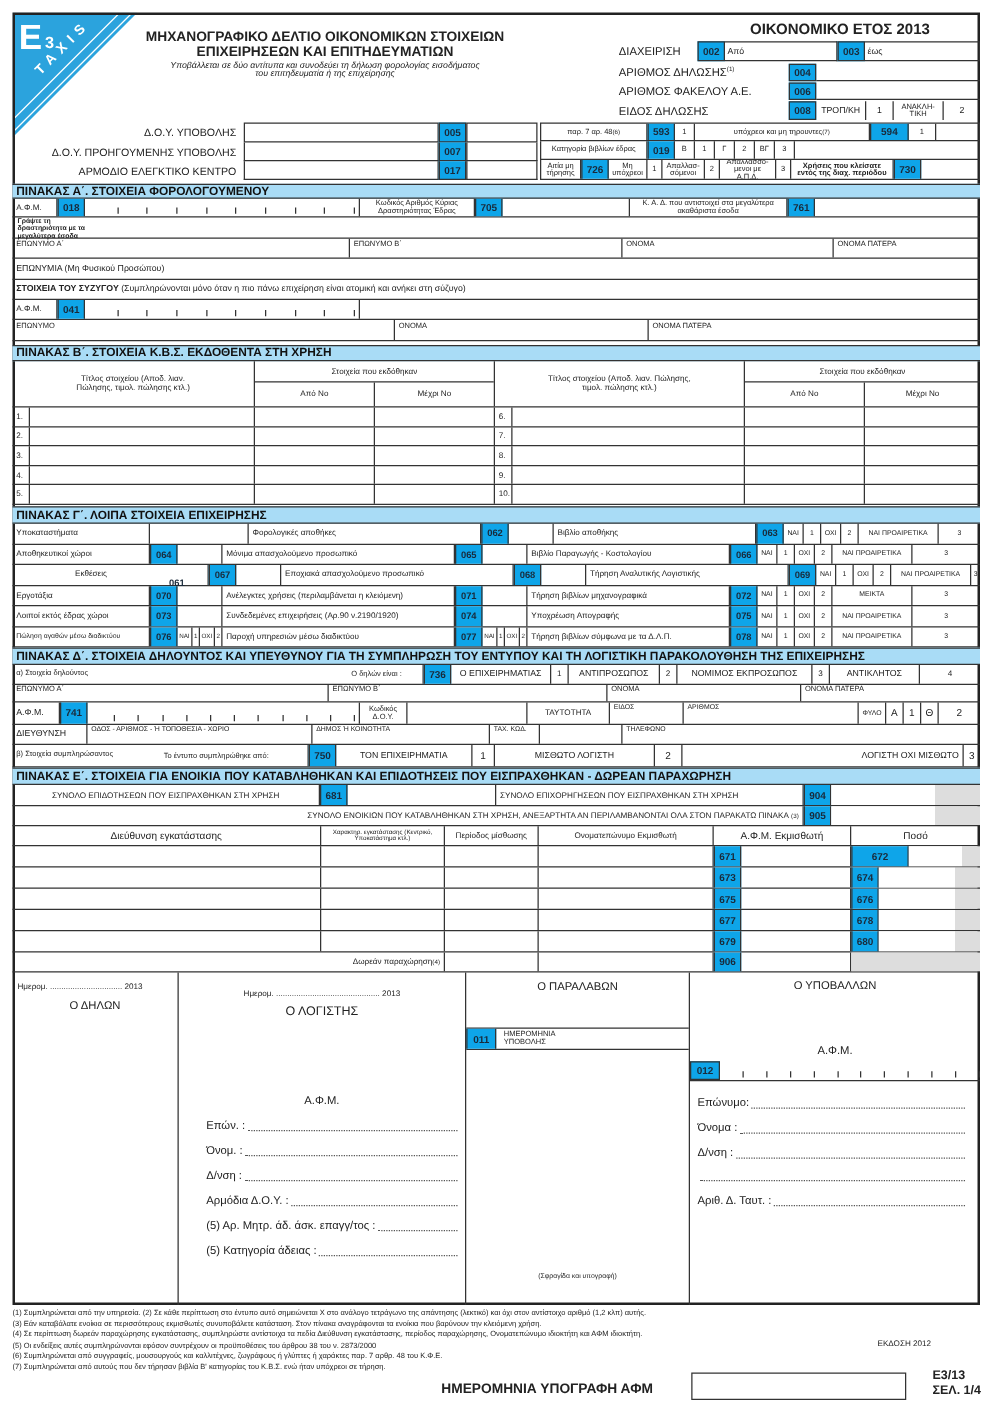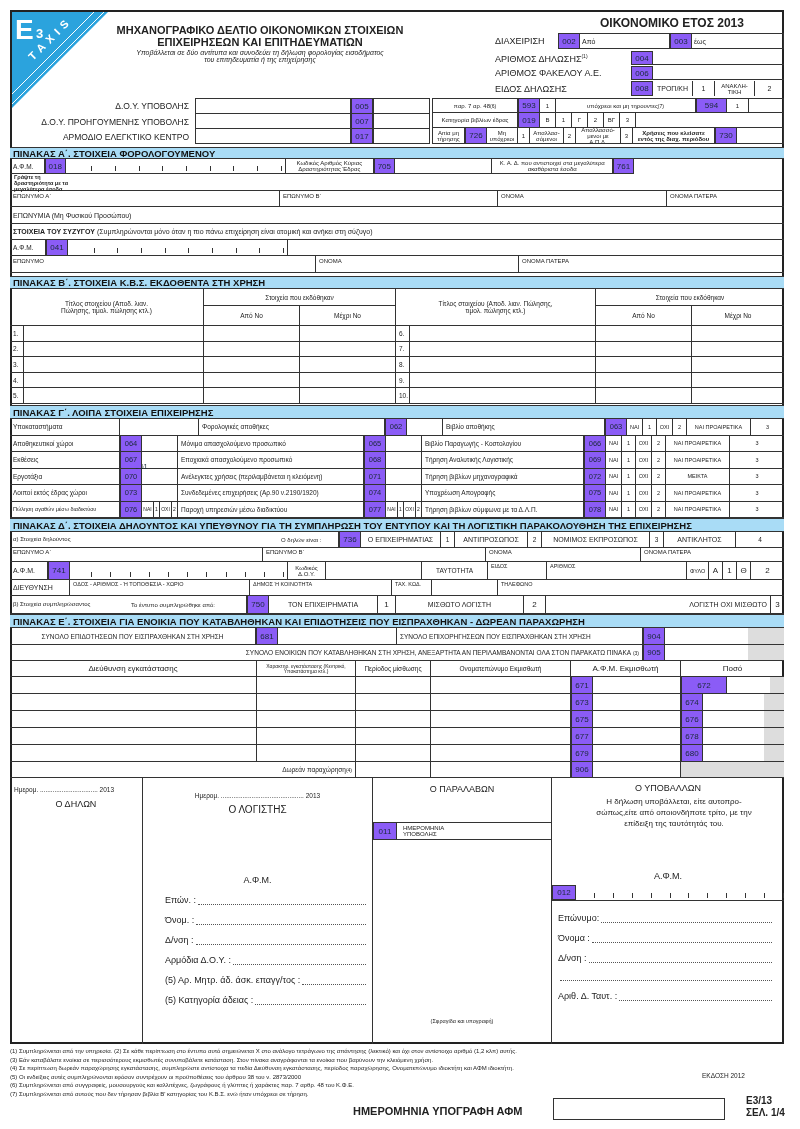--- a/index.html
+++ b/index.html
@@ -1,19 +1,19 @@
 <!DOCTYPE html>
 <html><head>
 <meta charset="utf-8">
 <style>
 *{box-sizing:border-box;margin:0;padding:0}
 body{width:800px;height:1129px;background:#fff;font-family:"Liberation Sans",sans-serif;color:#222;position:relative;overflow:hidden;font-size:8px}
 .abs{position:absolute}
 .frame{position:absolute;left:10px;top:10px;width:774px;height:1034px;border:2px solid #222}
-.code{background:#8b5cf6;font-weight:normal;color:#1a2a3a;display:flex;align-items:center;justify-content:center;border-left:1px solid #333;border-right:1px solid #333;font-size:8px}
+.code{background:#0ea5e9;font-weight:bold;color:#1a2a3a;display:flex;align-items:center;justify-content:center;border-left:1px solid #333;border-right:1px solid #333;font-size:8px}
 .sec{position:absolute;left:10px;width:774px;background:#a9dcf6;border-top:1.5px solid #333;border-bottom:1.5px solid #333;font-weight:bold;font-size:9.5px;padding-left:3px;display:flex;align-items:center;color:#111}
 .row{position:absolute;border-bottom:1px solid #333;display:flex;align-items:stretch}
 .cell{border-right:1px solid #333;display:flex;align-items:center;padding:0 3px;overflow:hidden;white-space:nowrap}
 .lbl{font-size:7px;font-weight:normal}
 .tiny{font-size:6px;line-height:6px;text-align:center;white-space:normal;justify-content:center}
 .c{justify-content:center;text-align:center}
 .ticks{flex:1;display:flex;align-items:flex-end;padding-bottom:2px;gap:0}
 .tick{flex:1;border-right:1px solid #333;height:5px}
 .dots{border-bottom:1px dotted #555;flex:1;margin-left:2px;height:8px}
 .line{display:flex;align-items:flex-end;font-size:9px;margin-bottom:10px}
@@ -127,21 +127,21 @@
     <span class="cell c" style="width:12px">3</span>
     <span class="cell tiny" style="width:82px;font-weight:bold">Χρήσεις που κλείσατε εντός της διαχ. περιόδου</span>
     <span class="code" style="width:22px">730</span>
     <span style="flex:1"></span>
   </div>
 </div>
 
 <div class="sec" style="top:147px;height:12px">
     <span>ΠΙΝΑΚΑΣ Α΄. ΣΤΟΙΧΕΙΑ ΦΟΡΟΛΟΓΟΥΜΕΝΟΥ</span>
   </div>
-<div class="row" style="left:10px;top:159px;width:624px;height:15px">
+<div class="row" style="left:10px;top:159px;width:774px;height:15px">
   <span class="cell" style="width:36px;font-size:6.5px">Α.Φ.Μ.</span>
   <span class="code" style="width:22px">018</span>
   <span class="ticks cell" style="width:220px;flex:none">
       <i class="tick"></i>
       <i class="tick"></i>
       <i class="tick"></i>
       <i class="tick"></i>
       <i class="tick"></i>
       <i class="tick"></i>
       <i class="tick"></i>
@@ -319,21 +319,21 @@
       <span class="cell" style="width: 36px;"></span>
       <span class="cell" style="width: 162px;">Βιβλίο Παραγωγής - Κοστολογίου</span>
       <span class="code" style="width: 22px; font-size: 7.5px;">066</span>
       <span class="cell c" style="width: 16px; font-size: 5.5px; padding: 0px;">ΝΑΙ</span>
       <span class="cell c" style="width: 14px; font-size: 5.5px;">1</span>
       <span class="cell c" style="width: 16px; font-size: 5.5px; padding: 0px;">ΟΧΙ</span>
       <span class="cell c" style="width: 14px; font-size: 5.5px;">2</span>
       <span class="cell c" style="width: 64px; font-size: 5.5px; padding: 0px;">ΝΑΙ ΠΡΟΑΙΡΕΤΙΚΑ</span>
       <span class="c" style="flex: 1 1 0%; display: flex; align-items: center; font-size: 5.5px;">3</span>
     </div>
-    <div style="display: flex; height: 16.5px; border-bottom: 1px solid rgb(51, 51, 51); font-size: 6.5px;">
+    <div style="display: flex; height: 16.5px; border-bottom: 1px solid rgb(51, 51, 51); font-size: 6.5px; padding-left: 47px;">
       <span class="cell" style="width: 110px;">Εκθέσεις</span>
       <span class="code" style="width: 22px; font-size: 7.5px;">067</span>
       <span class="cell" style="width: 36px;"></span>
       <span class="cell" style="width: 186px;">Εποχιακά απασχολούμενο προσωπικό</span>
       <span class="code" style="width: 22px; font-size: 7.5px;">068</span>
       <span class="cell" style="width: 36px;"></span>
       <span class="cell" style="width: 162px;">Τήρηση Αναλυτικής Λογιστικής</span>
       <span class="code" style="width: 22px; font-size: 7.5px;">069</span>
       <span class="cell c" style="width: 16px; font-size: 5.5px; padding: 0px;">ΝΑΙ</span>
       <span class="cell c" style="width: 14px; font-size: 5.5px;">1</span>
@@ -593,21 +593,20 @@
 <div class="abs" style="left:373px;top:778px;width:179px;height:266px;border-right:1px solid #333">
   <div style="text-align:center;font-size:9px;margin-top:6px">Ο ΠΑΡΑΛΑΒΩΝ</div>
   <div style="display:flex;height:18px;margin-top:28px;border-top:1px solid #333;border-bottom:1px solid #333">
     <span class="code" style="width:24px">011</span>
     <span style="font-size:6px;padding:2px 6px;width:80px;line-height:6px">ΗΜΕΡΟΜΗΝΙΑ ΥΠΟΒΟΛΗΣ</span>
   </div>
   <div style="position:absolute;bottom:20px;width:100%;text-align:center;font-size:5.5px">(Σφραγίδα και υπογραφή)</div>
 </div>
 <div class="abs" style="left:552px;top:778px;width:232px;height:266px">
   <div style="text-align:center;font-size:9px;margin-top:5px">Ο ΥΠΟΒΑΛΛΩΝ</div>
-  <div style="text-align:center;font-size:8px;line-height:11px;margin:3px 28px 0 40px">Η δήλωση υποβάλλεται, είτε αυτοπρο-σώπως,είτε από οποιονδήποτε τρίτο, με την επίδειξη της ταυτότητάς του.</div>
   <div style="text-align:center;font-size:9px;margin-top:42px">Α.Φ.Μ.</div>
   <div style="display:flex;height:16px;margin-top:4px;border-bottom:1px solid #333">
     <span class="code" style="width:24px;border:1px solid #333">012</span>
     <span class="ticks">
         <i class="tick"></i>
         <i class="tick"></i>
         <i class="tick"></i>
         <i class="tick"></i>
         <i class="tick"></i>
         <i class="tick"></i>

